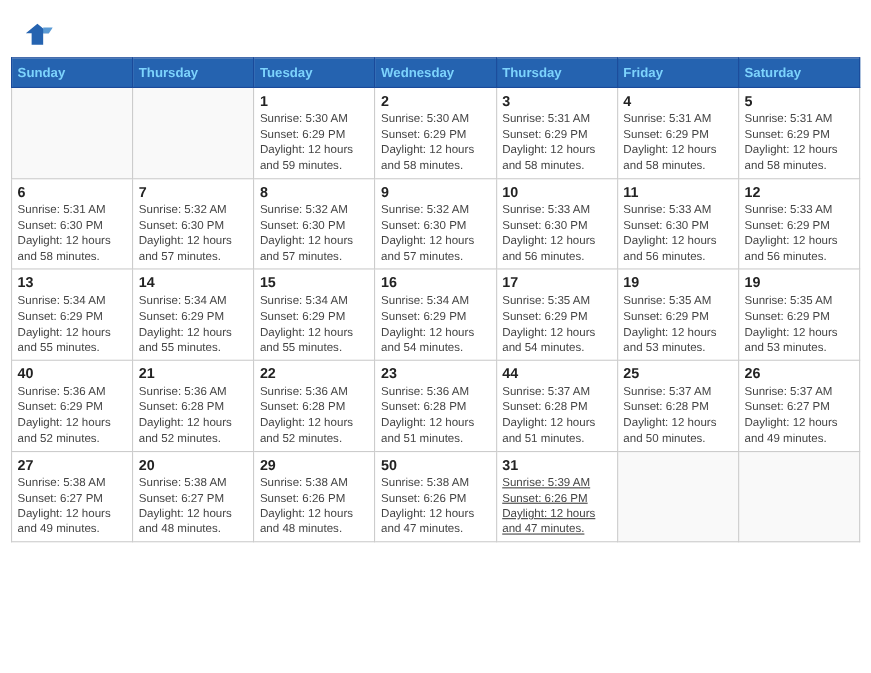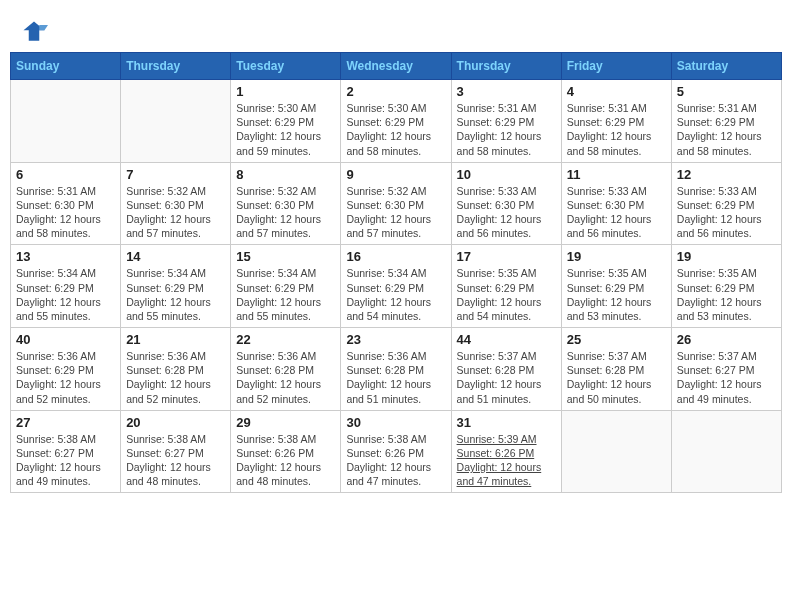--- a/index.html
+++ b/index.html
@@ -334,21 +334,21 @@
 and 48 minutes.</div>
         </td>
         <td>
           <span class="day-number">29</span>
           <div class="day-info" style="white-space: pre-line;">Sunrise: 5:38 AM
 Sunset: 6:26 PM
 Daylight: 12 hours
 and 48 minutes.</div>
         </td>
         <td>
-          <span class="day-number">30</span>
+          <span class="day-number">50</span>
           <div class="day-info" style="white-space: pre-line;">Sunrise: 5:38 AM
 Sunset: 6:26 PM
 Daylight: 12 hours
 and 47 minutes.</div>
         </td>
         <td>
           <span class="day-number">31</span>
           <div class="day-info" style="white-space: pre-line; text-decoration: underline;">Sunrise: 5:39 AM
 Sunset: 6:26 PM
 Daylight: 12 hours

